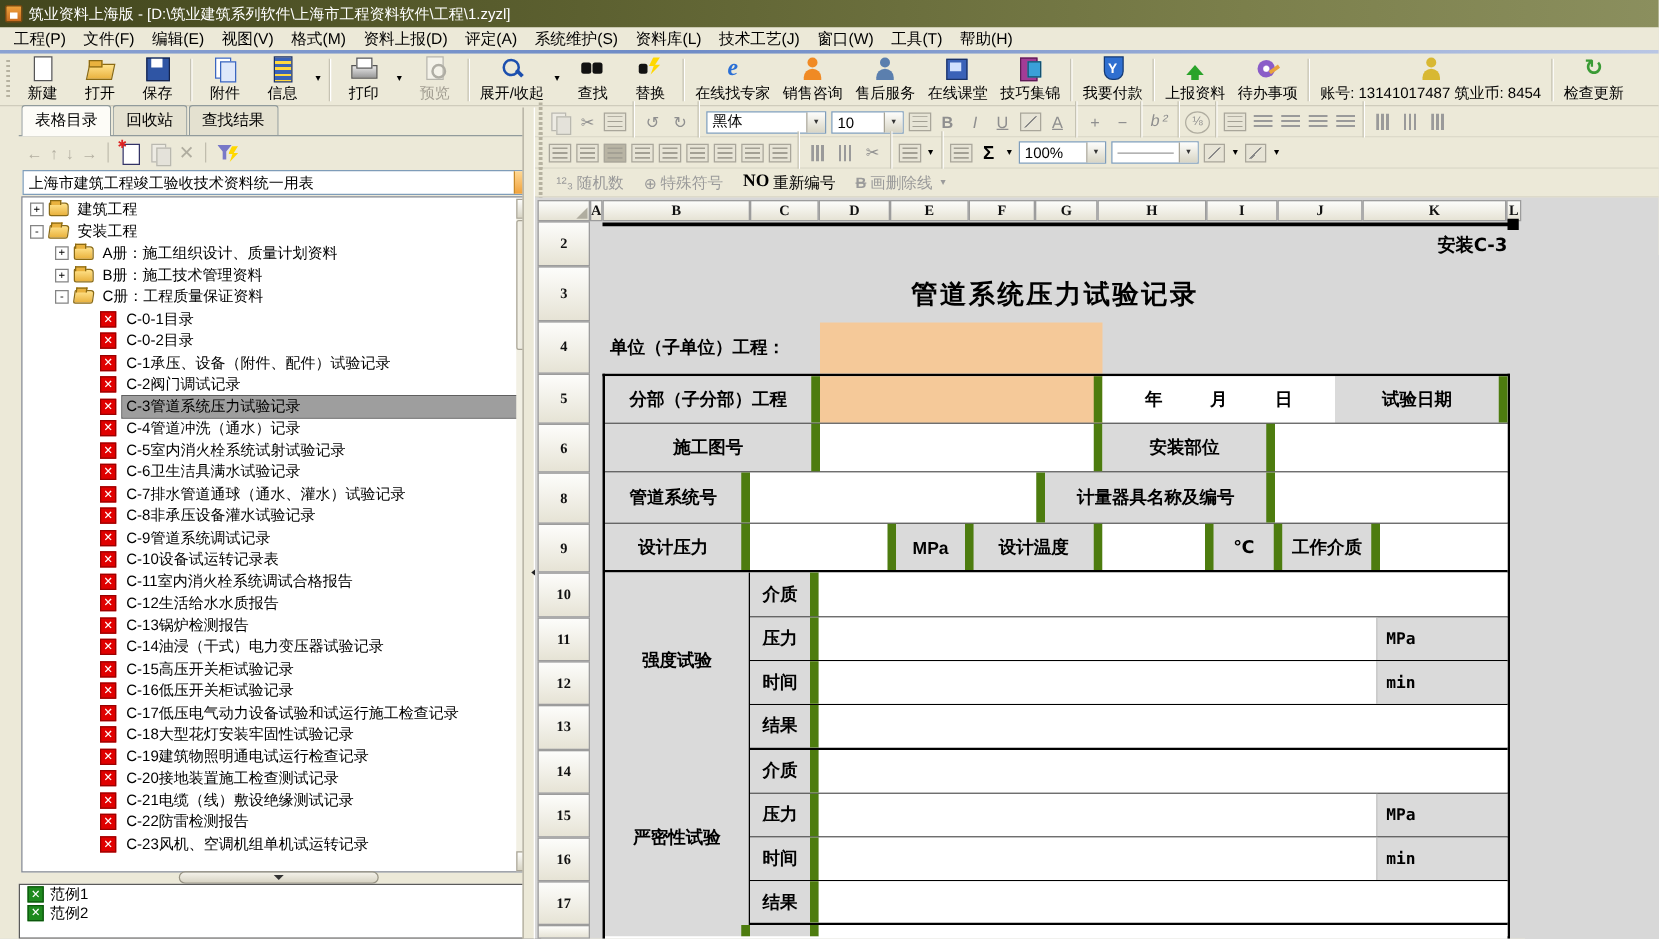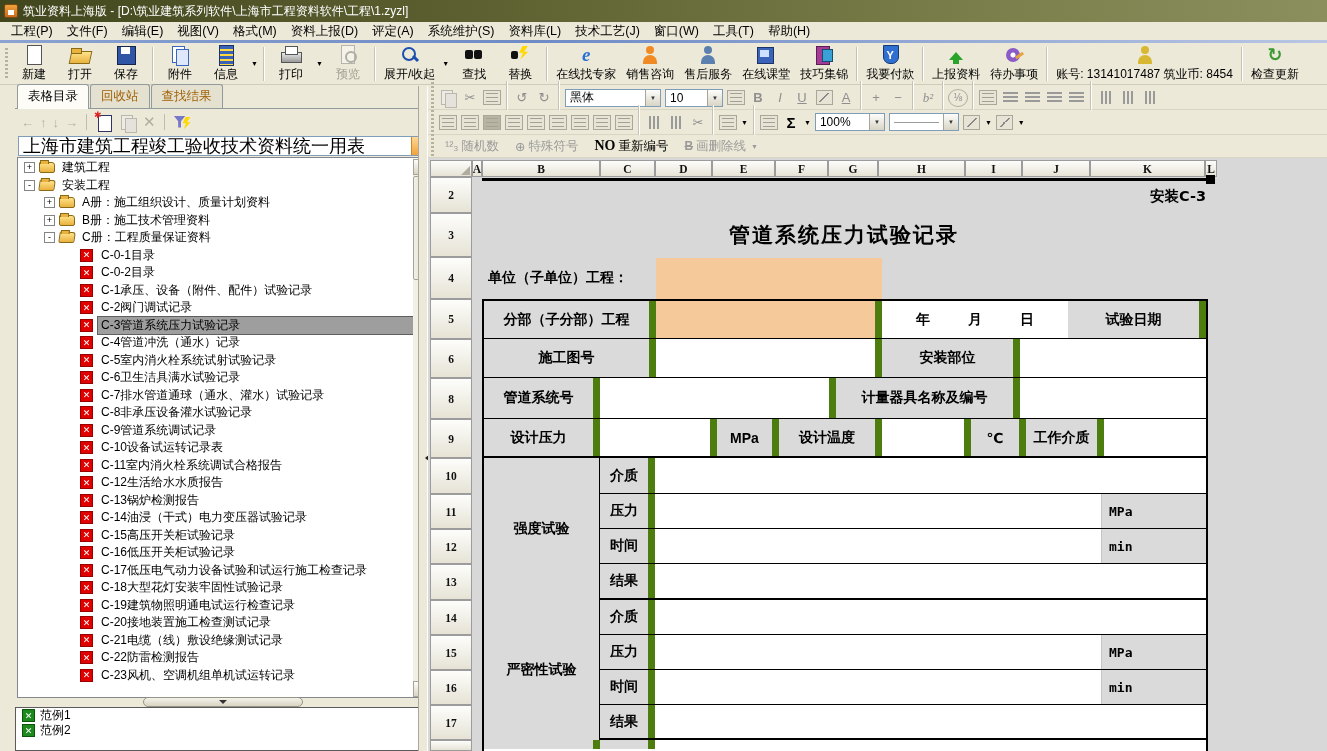--- a/index.html
+++ b/index.html
@@ -58,37 +58,37 @@
 .i-pay::before{content:"";position:absolute;left:4px;top:0;width:14px;height:17px;background:#2f6fd0;border:1px solid #143a74;border-radius:0 0 7px 7px}
 .i-pay span{position:relative;z-index:1}
 .i-upload::before{content:"";position:absolute;left:4px;top:0;width:0;height:0;border:7px solid transparent;border-bottom:8px solid #2aa32a}
 .i-upload::after{content:"";position:absolute;left:8px;top:12px;width:6px;height:7px;background:#2aa32a}
 .i-todo::before{content:"";position:absolute;left:3px;top:3px;width:14px;height:14px;background:radial-gradient(circle at 50% 50%,#fff 0 2px,#8a5cc8 3px 7px);border-radius:50%}
 .i-todo::after{content:"";position:absolute;left:12px;top:9px;width:9px;height:3px;background:#e8a33d;transform:rotate(-35deg)}
 .i-update{font-size:18px;font-weight:bold;color:#3a9b35}
 
 .lpanel{position:absolute;left:15px;top:86px;width:418px;height:557px;background:#ece9d8}
 .ltabs{position:absolute;left:0;top:0;width:418px;height:23px;display:flex;align-items:flex-end;padding-left:2px;border-bottom:1px solid #919b9c}
-.ltab{font-size:12.5px;padding:3px 10px 3px;border:1px solid #919b9c;border-bottom:none;background:#e4e1d0;margin-right:1px;border-radius:3px 3px 0 0;color:#a16207}
+.ltab{font-size:12.5px;padding:3px 10px 3px;border:1px solid #919b9c;border-bottom:none;background:#e4e1d0;margin-right:1px;border-radius:3px 3px 0 0;color:#000000}
 .ltab.active{background:#fdfcf7;position:relative;top:1px;padding-bottom:4px;color:#000}
 .ltoolbar{position:absolute;left:0;top:24px;width:418px;height:24px;display:flex;align-items:center;padding-left:6px;gap:6px}
 .navarr{font-size:13px;color:#b4b0a2;font-weight:bold}
 .lsep{width:1px;height:16px;background:#c0bdad;margin:0 2px}
 .i-addsheet{position:relative;width:18px;height:17px}
 .i-addsheet::before{content:"";position:absolute;left:3px;top:1px;width:12px;height:15px;background:#fff;border:1px solid #336}
 .i-addsheet::after{content:"✱";position:absolute;left:-1px;top:-4px;font-size:9px;color:#d22}
 .i-copysheet{position:relative;width:18px;height:17px;opacity:.5}
 .i-copysheet::before{content:"";position:absolute;left:2px;top:1px;width:10px;height:13px;background:#eee;border:1px solid #888}
 .i-copysheet::after{content:"";position:absolute;left:6px;top:4px;width:10px;height:13px;background:#ddd;border:1px solid #888}
 .i-del{color:#b0ada0;font-size:15px;font-weight:bold}
 .i-filter{position:relative;width:18px;height:17px}
 .i-filter::before{content:"";position:absolute;left:1px;top:2px;width:12px;height:12px;background:#7878c8;clip-path:polygon(0 0,100% 0,62% 48%,62% 100%,38% 100%,38% 48%)}
 .i-filter::after{content:"";position:absolute;left:10px;top:3px;width:8px;height:13px;background:#ffd800;clip-path:polygon(40% 0,100% 0,55% 45%,100% 45%,15% 100%,42% 52%,0 52%)}
 .tplrow{position:absolute;left:3px;top:50px;width:412px;height:20px;background:#fff;border:1px solid #7f9db9;display:flex;align-items:center}
-.tplrow .tpltext{flex:1;font-size:18px;padding-left:4px;white-space:nowrap;overflow:hidden}
+.tplrow .tpltext{flex:1;font-size:12px;padding-left:4px;white-space:nowrap;overflow:hidden}
 .tplbtn{width:18px;height:18px;background:linear-gradient(180deg,#ffd894,#f0a23c);border-left:1px solid #c88a28;display:flex;align-items:center;justify-content:center;font-size:7px;color:#000}
 .treebox{position:absolute;left:2px;top:71px;width:414px;height:541px;background:#fff;border:1px solid #828790}
 .tree{position:absolute;left:1px;top:1px;width:395px;height:538px;overflow:hidden}
 .titem{display:flex;align-items:center;height:17.5px;font-size:12px;white-space:nowrap;color:#000}
 .titem .tgl{width:11px;height:11px;border:1px solid #848484;background:#fff;font-size:9px;line-height:8px;text-align:center;margin-right:4px;flex:none;color:#000}
 .fold{width:16px;height:11px;background:linear-gradient(180deg,#ffe28a,#e9b23e);border:1px solid #8a6a14;border-radius:1px 3px 2px 2px;position:relative;margin-right:4px;flex:none}
 .fold::before{content:"";position:absolute;left:0;top:-3px;width:7px;height:3px;background:#e9b23e;border:1px solid #8a6a14;border-bottom:none}
 .fold.open{transform:skewX(-8deg)}
 .docx{width:13px;height:13px;background:#e00000;border:1px solid #900;color:#fff;font-size:9px;font-weight:bold;display:flex;align-items:center;justify-content:center;margin-right:5px;flex:none}
 .docx.green{background:#1e8a1e;border-color:#0c560c}
@@ -485,21 +485,21 @@
   <span class="fbtn" style="font-style:italic">I</span>
   <span class="fbtn" style="text-decoration:underline">U</span>
   <span class="fbtn">
       <span class="diagbox"></span>
     </span>
   <span class="fbtn" style="text-decoration:underline">A</span>
   <div class="tsep"></div>
   <span class="fbtn">+</span>
   <span class="fbtn">−</span>
   <div class="tsep"></div>
-  <span class="fbtn" style="font-style:italic;font-family:Liberation Serif, serif">b²</span>
+  <span class="fbtn" style="font-style:italic;font-family:Liberation Mono, monospace">b²</span>
   <div class="tsep"></div>
   <span class="fbtn" style="border:1px solid #b0ada0;border-radius:50%;width:18px;height:18px;font-size:10px">⅛</span>
   <div class="tsep"></div>
   <span class="fbtn">
       <span class="pbox"></span>
     </span>
   <span class="fbtn">
       <span class="bars"></span>
     </span>
   <span class="fbtn">

